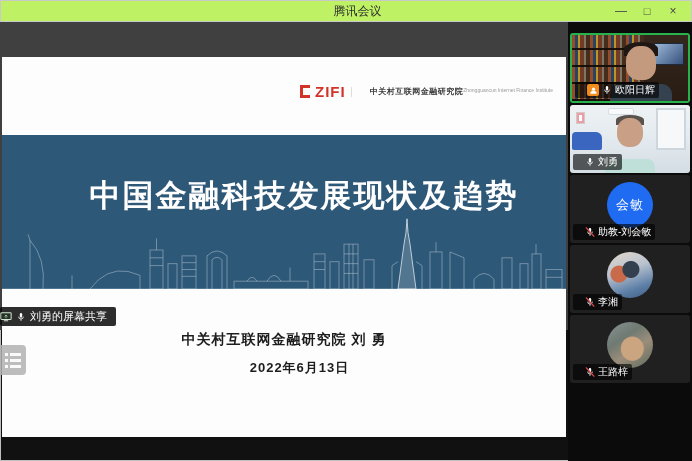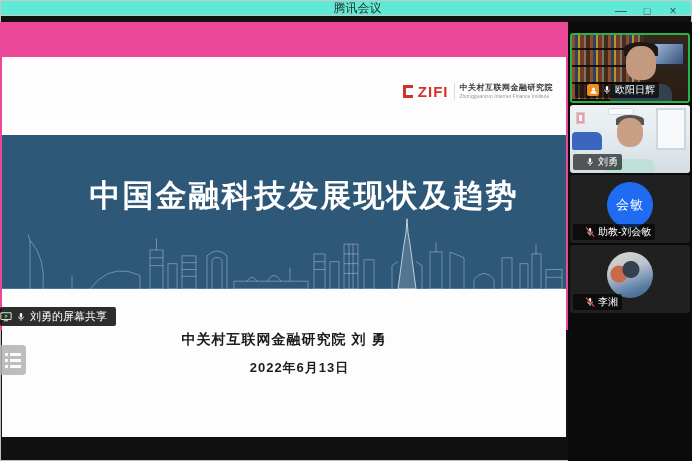--- a/index.html
+++ b/index.html
@@ -2,37 +2,37 @@
 <html><head>
 <meta charset="utf-8">
 <style>
   * { margin:0; padding:0; box-sizing:border-box; }
   html,body { width:692px; height:461px; }
   body { font-family:"Liberation Sans","DejaVu Sans",sans-serif; background:#fff; }
   .window { position:relative; width:692px; height:461px; overflow:hidden;
             box-shadow: inset 0 0 0 1px #bfbfbf; background:#111; }
 
   
-  .titlebar { position:absolute; left:0; top:0; width:692px; height:16px;
-              background:#5eead4; display:flex; align-items:center; justify-content:center;
+  .titlebar { position:absolute; left:0; top:0; width:692px; height:22px;
+              background:#bef264; display:flex; align-items:center; justify-content:center;
               box-shadow: inset 0 0 0 1px #c9c9c9; padding-left: 23px; }
   .titlebar .title { font-size:12px; color:#2e2e2e; }
   .win-controls { position:absolute; right:6px; top:0; height:22px; display:flex; }
   .win-btn { width:26px; height:22px; display:flex; align-items:center; justify-content:center;
              color:#4a4a4a; font-size:12px; cursor:default; }
   .win-btn.max { font-size:11px; }
 
   
-  .main { position:absolute; left:0; top:22px; width:568px; height:308px; background:#ec4899; }
+  .main { position:absolute; left:0; top:22px; width:568px; height:308px; background:#404040; }
   .slide { position:absolute; left:2px; top:35px; width:564px; height:380px; background:#fdfdfd; }
 
   .logo { position:absolute; top:26px; right:13px; display:flex; align-items:center; gap:5px; }
   .logo-glyph { width:10px; height:13px; border:3px solid #d3322b; border-right:none; }
   .logo-mark { color:#d3322b; font-weight:bold; font-size:15px; letter-spacing:1px; }
-  .logo-org { display:flex; flex-direction:column; line-height:1.25; border-left:1px solid #ddd; padding-left:5px; }
+  .logo-org { display:flex; flex-direction:row; line-height:1.25; border-left:1px solid #ddd; padding-left:18px; }
   .logo-cn { font-size:8px; font-weight:bold; color:#3a3a3a; letter-spacing:0.5px; }
   .logo-en { font-size:5px; color:#9a9a9a; }
 
   .banner { position:absolute; left:0; top:78px; width:100%; height:154px;
             background:#2e5878; overflow:hidden; }
   .slide-title { position:absolute; top:40px; width:100%; text-align:center;
                  color:#ffffff; font-weight:bold; font-size:31px; letter-spacing:2px; white-space:nowrap;margin-left:20px; }
   .skyline { position:absolute; left:0; bottom:0; width:100%; height:78px; }
 
   .slide-author { position:absolute; top:274px; width:100%; text-align:center;
@@ -280,16 +280,28 @@
         <svg viewBox="0 0 12 12" width="10" height="10">
           <rect x="4.6" y="1.2" width="2.8" height="5.6" rx="1.4" fill="#fff"></rect>
           <path d="M3.2 5.6 a2.8 2.8 0 0 0 5.6 0" fill="none" stroke="#fff" stroke-width="1"></path>
           <line x1="6" y1="8.6" x2="6" y2="10.6" stroke="#fff" stroke-width="1"></line>
           <line x1="1.6" y1="1" x2="10.6" y2="11" stroke="#e14b4b" stroke-width="1.6" stroke-linecap="round"></line>
         </svg>
         <span>李湘</span>
       </div>
     </div>
 
+    <div class="tile" style="top:293px;">
+      <div class="avatar photo-wangluzi"></div>
+      <div class="chip">
+        <svg viewBox="0 0 12 12" width="10" height="10">
+          <rect x="4.6" y="1.2" width="2.8" height="5.6" rx="1.4" fill="#fff"></rect>
+          <path d="M3.2 5.6 a2.8 2.8 0 0 0 5.6 0" fill="none" stroke="#fff" stroke-width="1"></path>
+          <line x1="6" y1="8.6" x2="6" y2="10.6" stroke="#fff" stroke-width="1"></line>
+          <line x1="1.6" y1="1" x2="10.6" y2="11" stroke="#e14b4b" stroke-width="1.6" stroke-linecap="round"></line>
+        </svg>
+        <span>王路梓</span>
+      </div>
+    </div>
 
 
   </div>
 </div>
 
 </body></html>

